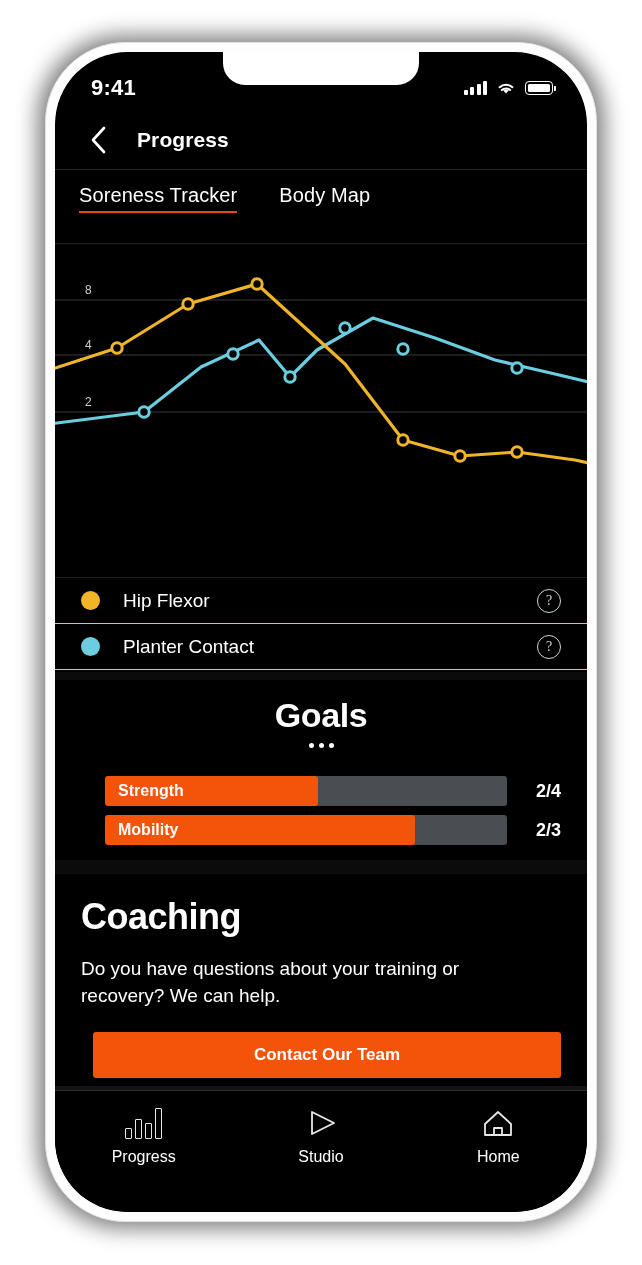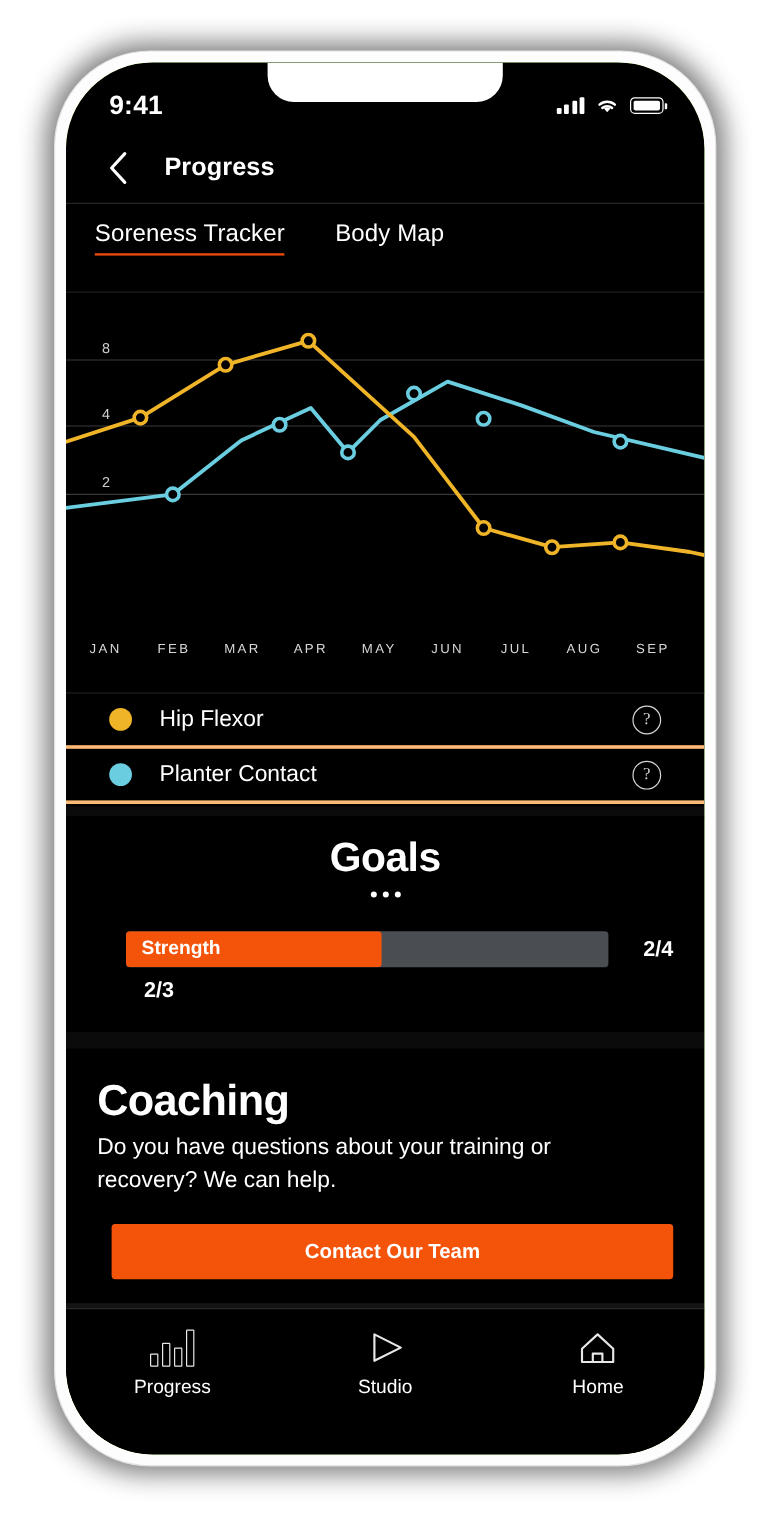--- a/index.html
+++ b/index.html
@@ -31,21 +31,21 @@
     width: 552px; height: 1180px;
     border-radius: 80px;
     background: #fdfdfd;
     border: 1px solid #e2e2e2;
   }
   .phone-inner {
     position: absolute;
     left: 55px; top: 52px;
     width: 532px; height: 1160px;
     border-radius: 72px;
-    background: #4d7c0f;
+    background: #a3a3a3;
     overflow: hidden;
   }
   .screen {
     position: absolute;
     inset: 0;
     background: #000000;
     border-radius: 72px;
     overflow: hidden;
   }
   .notch {
@@ -155,22 +155,22 @@
     font-size: 11px;
     font-weight: 500;
     letter-spacing: 2px;
   }
 
   
   .legend { position: absolute; top: 526px; left: 0; right: 0; }
   .legend-row {
     display: flex; align-items: center;
     height: 46px;
-    padding: 0 36px;
-    border-bottom: 3px solid #fdba74;
+    padding: 0 26px;
+    border-bottom: 1px solid #fdba74;
     text-decoration: underline;
   }
   .legend-dot { width: 19px; height: 19px; border-radius: 50%; flex: none; }
   .legend-label {
     color: #ffffff; font-size: 19px; font-weight: 400;
     margin-left: 23px; flex: 1;
   }
   .help-icon {
     width: 24px; height: 24px;
     border: 1.6px solid #d5d5d5;
@@ -231,21 +231,21 @@
 
   
   .coaching {
     position: absolute; top: 822px; left: 0; right: 0;
     height: 212px;
     background: #000000;
     padding: 22px 26px 0 26px;
   }
   .coaching-title {
     color: #ffffff; font-size: 36px; font-weight: 700; letter-spacing: -.5px;
-    margin-bottom: 6px;
+    margin-bottom: 18px;
   }
   .coaching-text {
     color: #ffffff; font-size: 19px; font-weight: 400; line-height: 1.42;
     max-width: 420px;
   }
   .cta {
     margin-top: 22px;
     height: 46px;
     background: #F4530A;
     border-radius: 3px;
@@ -367,31 +367,20 @@
               <circle cx="62" cy="104" r="5.2"></circle>
               <circle cx="133" cy="60" r="5.2"></circle>
               <circle cx="202" cy="40" r="5.2"></circle>
               <circle cx="348" cy="196" r="5.2"></circle>
               <circle cx="405" cy="212" r="5.2"></circle>
               <circle cx="462" cy="208" r="5.2"></circle>
             </g>
           </g>
         </svg>
 
-        <div class="month-row">
-          <span style="left:33px">JAN</span>
-          <span style="left:90px">FEB</span>
-          <span style="left:147px">MAR</span>
-          <span style="left:204px">APR</span>
-          <span style="left:261px">MAY</span>
-          <span style="left:318px">JUN</span>
-          <span style="left:375px">JUL</span>
-          <span style="left:432px">AUG</span>
-          <span style="left:489px">SEP</span>
-        </div>
       </div>
 
       <div class="legend">
         <div class="legend-row">
           <span class="legend-dot" style="background:#F0B429"></span>
           <span class="legend-label">Hip Flexor</span>
           <span class="help-icon">?</span>
         </div>
         <div class="legend-row">
           <span class="legend-dot" style="background:#6ACEE0"></span>
@@ -413,20 +402,24 @@
         </div>
         <div class="goals-body">
           <div class="goal-row">
             <div class="goal-track">
               <div class="goal-fill" style="width:53%"></div>
               <span class="goal-name">Strength</span>
             </div>
             <span class="goal-count">2/4</span>
           </div>
           <div class="goal-row">
+            <div class="goal-track">
+              <div class="goal-fill" style="width:77%"></div>
+              <span class="goal-name">Mobility</span>
+            </div>
             <span class="goal-count">2/3</span>
           </div>
         </div>
       </div>
 
       <div class="section-gap" style="top:808px;height:14px"></div>
 
       <div class="coaching">
         <div class="coaching-title">Coaching</div>
         <div class="coaching-text">Do you have questions about your training or recovery? We can help.</div>

